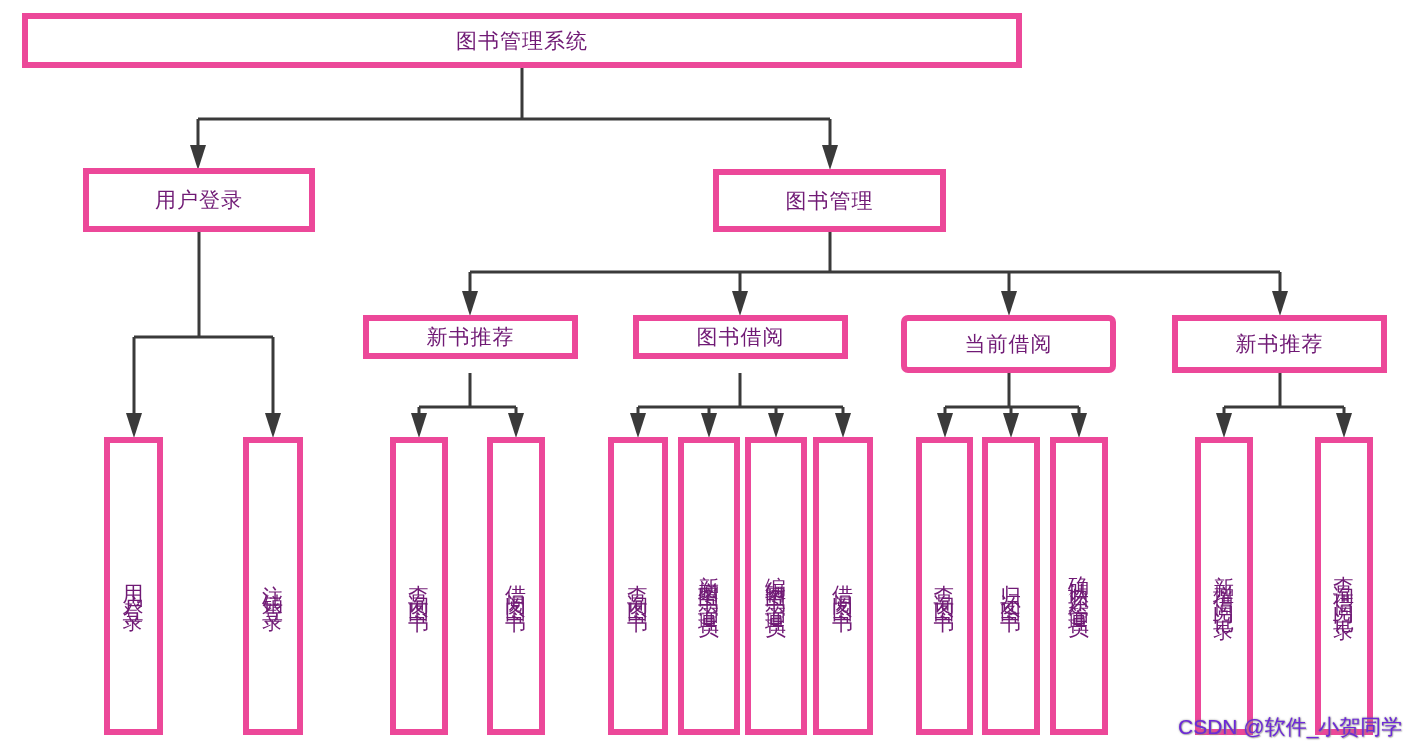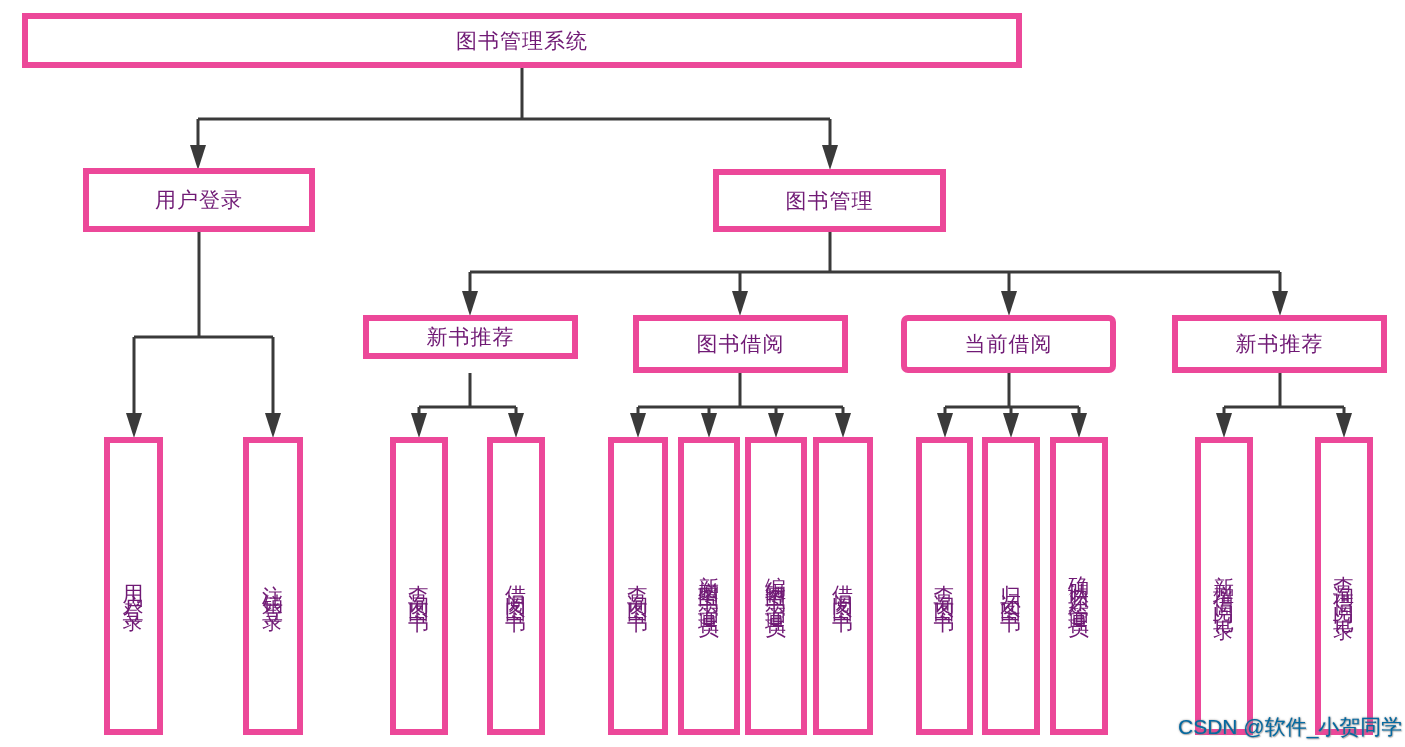--- a/index.html
+++ b/index.html
@@ -48,21 +48,21 @@
   }
   .leaf.long .vtext {
     letter-spacing: 6px;
   }
   #watermark {
     position: absolute;
     left: 1178px;
     top: 713px;
     z-index: 3;
     font-size: 21px;
-    color: #0369a1;
+    color: #6d28d9;
     text-shadow: 0 0 2px rgba(110,110,110,0.85), 1px 1px 1px rgba(150,150,150,0.6);
     white-space: nowrap;
   }
 </style>
 </head>
 <body>
 
 <div id="stage">
 
   <svg id="wires" width="1405" height="747" viewBox="0 0 1405 747">
@@ -119,21 +119,21 @@
   <div class="node h-node" style="left:83px; top:168px; width:232px; height:64px;">
     <span>用户登录</span>
   </div>
   <div class="node h-node" style="left:713px; top:169px; width:233px; height:63px;text-align:center;">
     <span>图书管理</span>
   </div>
 
   <div class="node h-node" style="left:363px; top:315px; width:215px; height:44px;">
     <span>新书推荐</span>
   </div>
-  <div class="node h-node" style="left:633px; top:315px; width:215px; height:58px;font-family:Liberation Mono, monospace;">
+  <div class="node h-node" style="left:633px; top:315px; width:215px; height:44px;font-family:Liberation Mono, monospace;">
     <span>图书借阅</span>
   </div>
   <div class="node h-node" style="left:901px; top:315px; width:215px; height:58px;border-radius:7px;">
     <span>当前借阅</span>
   </div>
   <div class="node h-node" style="left:1172px; top:315px; width:215px; height:58px;">
     <span>新书推荐</span>
   </div>
 
   <div class="node leaf" style="left:104px; top:437px; width:59px; height:298px;">

